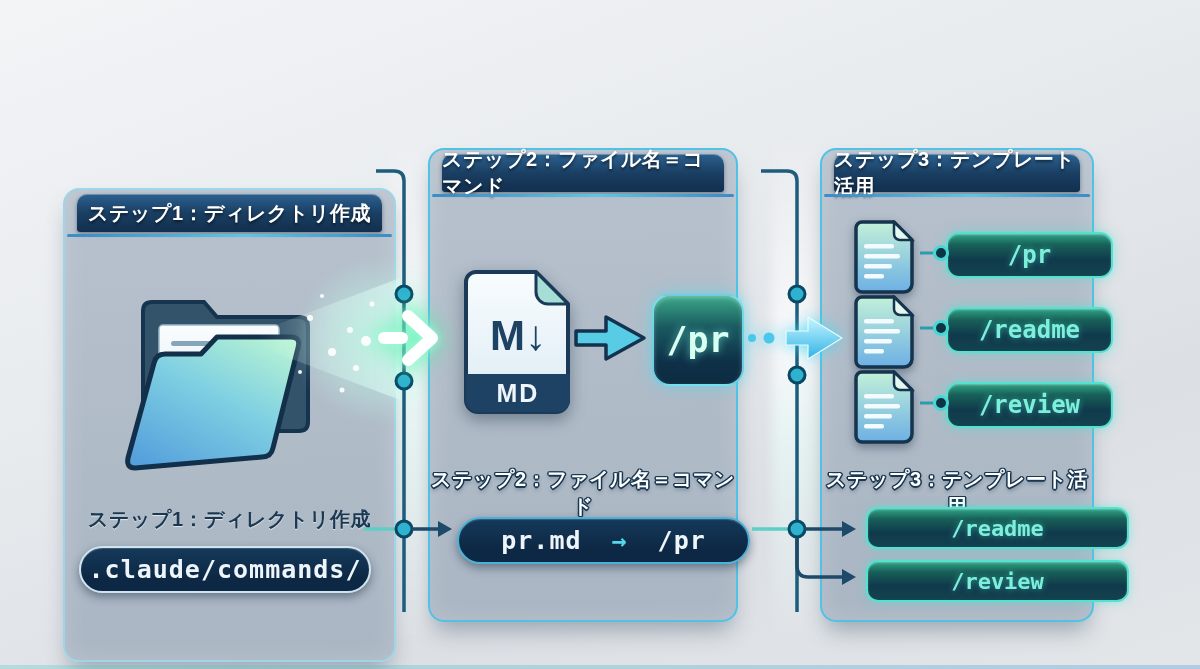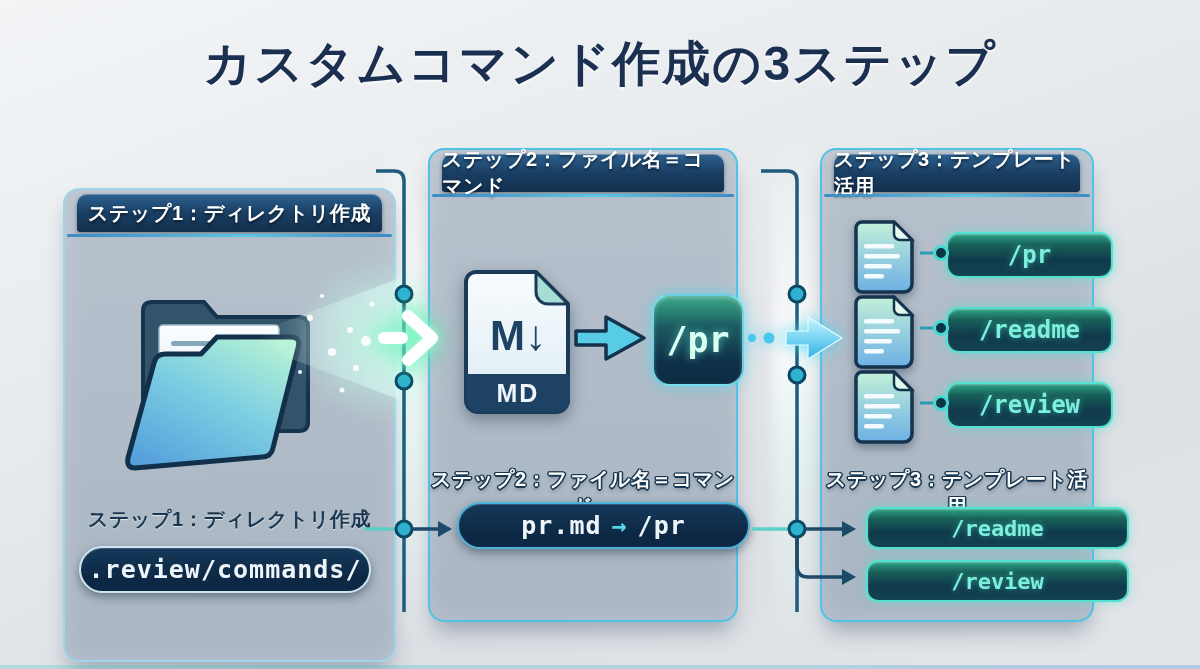--- a/index.html
+++ b/index.html
@@ -68,21 +68,21 @@
   
   .code-pill {
     position:absolute; height:47px; border-radius:24px;
     background:linear-gradient(180deg,#15395a 0%,#0d2844 70%);
     display:flex; align-items:center; justify-content:center;
     font-family:"DejaVu Sans Mono",monospace; font-weight:700; font-size:25px;
     color:#edf5fa; letter-spacing:1px;
     box-shadow:0 4px 10px rgba(20,40,60,.45), inset 0 1px 1px rgba(255,255,255,.18);
   }
   .pill-step1 { top:356px; left:14px;  width:292px; border:2.5px solid #cfe4ef; }
-  .pill-step2 { top:352px; left:27px;  width:293px; border:2.5px solid #49b2d8; }
+  .pill-step2 { top:367px; left:27px;  width:293px; border:2.5px solid #49b2d8;gap:20px; }
   .pill-step2 .arrow-ch { color:#55d6ea; margin:0 10px; }
 
   
   .pr-badge {
     position:absolute; left:222px; top:144px; width:92px; height:92px;
     border-radius:18px; border:2px solid rgba(125,235,255,.85);
     background:linear-gradient(180deg,#3aa988 0%,#1b5a60 35%,#0e3048 75%,#0d2c42 100%);
     box-shadow:0 0 16px rgba(80,220,240,.65), inset 0 2px 4px rgba(255,255,255,.3);
     display:flex; align-items:center; justify-content:center;
     font-family:"DejaVu Sans Mono",monospace; font-weight:700; font-size:35px;
@@ -141,21 +141,20 @@
   }
 
   .glow-arrow { filter:drop-shadow(0 0 5px #9dffd6) drop-shadow(0 0 12px #52eaaa); }
   .cyan-arrow { filter:drop-shadow(0 0 8px rgba(70,215,245,.85)); }
 </style>
 </head>
 <body>
 
 <div class="stage">
 
-  <h1 class="title">カスタムコマンド作成の3ステップ</h1>
 
   <div class="light-band band-1"></div>
   <div class="light-band band-2"></div>
 
   <section class="panel panel-1">
     <div class="panel-header">ステップ1：ディレクトリ作成</div>
     <div class="header-line"></div>
 
     <div class="folder-wrap">
       <svg viewBox="0 0 228 192" width="228" height="192">
@@ -172,21 +171,21 @@
         </defs>
         <path d="M30,26 q0,-9 9,-9 h52 l13,15 h82 q9,0 9,9 v96 q0,9 -9,9 h-147 q-9,0 -9,-9 Z" fill="#33536b" stroke="#16344e" stroke-width="4"></path>
         <rect x="46" y="40" width="120" height="92" rx="4" fill="url(#paperGrad)" stroke="#9fb8c8" stroke-width="1.5"></rect>
         <rect x="58" y="56" width="84" height="5" rx="2.5" fill="#86a6ba"></rect>
         <path d="M22,183 q-9,0 -7,-10 L41,78 q2,-9 11,-9 h36 l16,-17 h74 q10,0 7,11 l-25,100 q-2,9 -11,9 Z" fill="url(#folderFront)" stroke="#13304a" stroke-width="5" stroke-linejoin="round"></path>
       </svg>
     </div>
 
     <div class="caption caption-dark">ステップ1：ディレクトリ作成</div>
     <div class="code-pill pill-step1">
-      <span>.review/commands/</span>
+      <span>.claude/commands/</span>
     </div>
   </section>
 
   <div class="glow"></div>
   <div class="rays"></div>
 
   <section class="panel panel-2">
     <div class="panel-header">ステップ2：ファイル名＝コマンド</div>
     <div class="header-line"></div>
 

